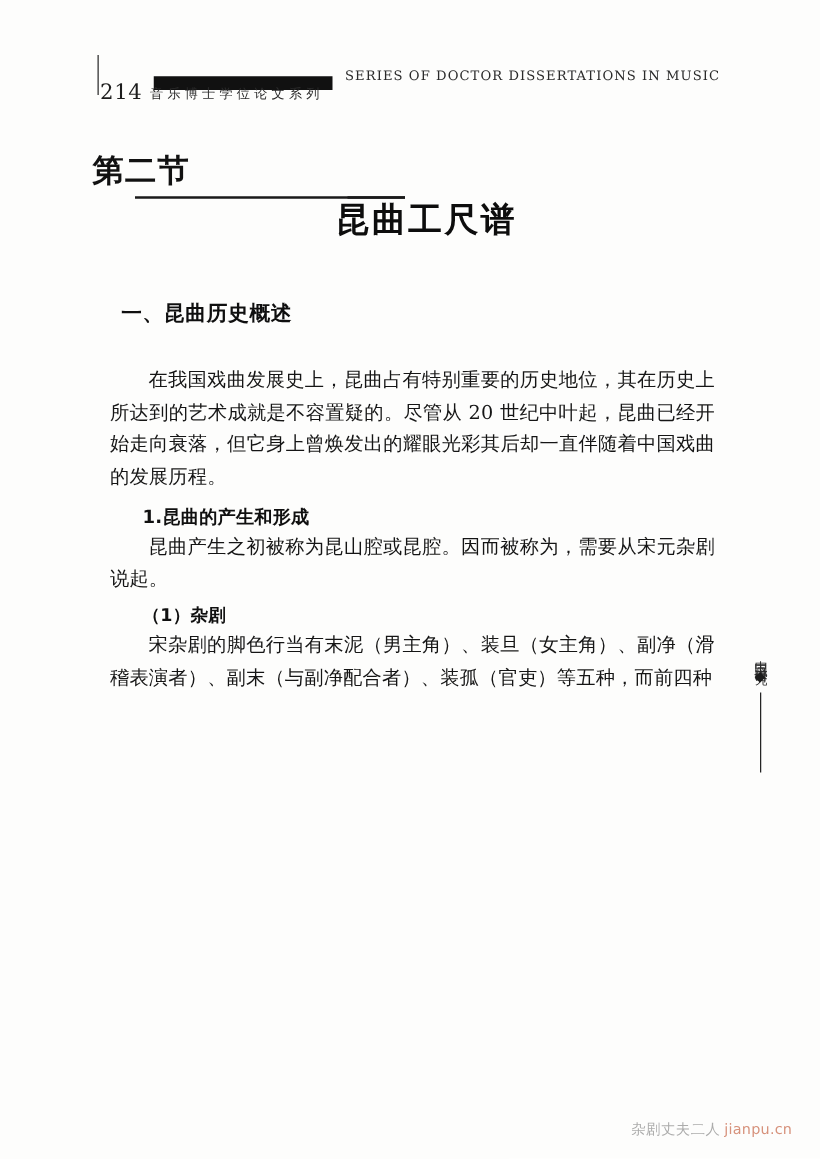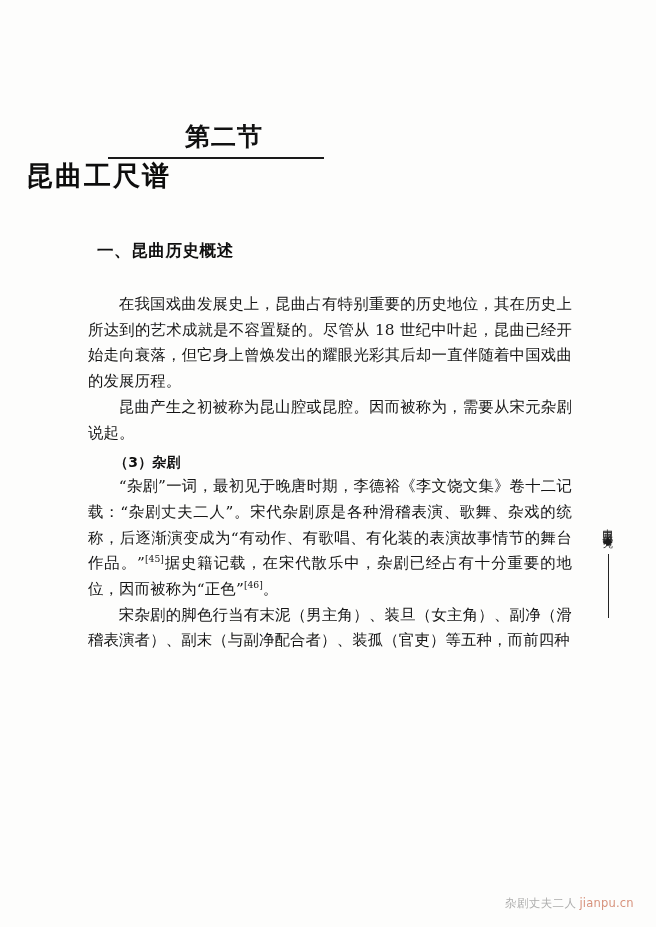--- a/index.html
+++ b/index.html
@@ -87,21 +87,20 @@
     width: 300px;
     height: 40px;
   }
   .section-no {
     font-family: "DejaVu Sans", "Liberation Sans", sans-serif;
     font-weight: 700;
     font-size: 25px;
     letter-spacing: 1px;
     color: #111111;
     line-height: 1;
-    text-align: center;
   }
   .section-rule {
     position: absolute;
     left: 34px;
     top: 33px;
     width: 216px;
     height: 2px;
     background: #1a1a1a;
   }
   .section-rule::after {
@@ -112,20 +111,21 @@
     width: 46px;
     height: 2px;
     background: #1a1a1a;
   }
 
   .chapter-title {
     position: absolute;
     left: 0;
     right: 0;
     top: 158px;
+    text-align: center;
     padding-left: 14px;
     font-family: "DejaVu Serif", "Liberation Serif", serif;
     font-weight: 700;
     font-size: 27px;
     letter-spacing: 2px;
     color: #0d0d0d;
     margin-left: 12px;
   }
 
   
@@ -237,40 +237,47 @@
     letter-spacing: 0.2px;
     margin-left: 3px;
     text-align: right;
   }
 </style>
 </head>
 <body>
 
 <div class="page">
 
+  <div class="running-head">
+    <div class="rh-rule"></div>
+    <div class="rh-bar"></div>
+    <div class="rh-folio">214</div>
+    <div class="rh-cn">音乐博士学位论文系列</div>
+    <div class="rh-en">SERIES OF DOCTOR DISSERTATIONS IN MUSIC</div>
+  </div>
 
   <div class="section-opener">
     <div class="section-no">第二节</div>
     <div class="section-rule"></div>
   </div>
 
   <div class="chapter-title">昆曲工尺谱</div>
 
   <div class="h-lvl1">一、昆曲历史概述</div>
 
   <div class="body-col">
 
-    <p class="para">在我国戏曲发展史上，昆曲占有特别重要的历史地位，其在历史上所达到的艺术成就是不容置疑的。尽管从 18 世纪中叶起，昆曲已经开始走向衰落，但它身上曾焕发出的耀眼光彩其后却一直伴随着中国戏曲的发展历程。</p>
-
+    <p class="para">在我国戏曲发展史上，昆曲占有特别重要的历史地位，其在历史上所达到的艺术成就是不容置疑的。尽管从 20 世纪中叶起，昆曲已经开始走向衰落，但它身上曾焕发出的耀眼光彩其后却一直伴随着中国戏曲的发展历程。</p>
+
+    <div class="h-lvl2">1.昆曲的产生和形成</div>
 
     <p class="para blk">昆曲产生之初被称为昆山腔或昆腔。因而被称为，需要从宋元杂剧说起。</p>
 
-    <div class="h-lvl3">（3）杂剧</div>
-
-    <p class="para blk"><span>“杂剧”一词，最初见于晚唐时期，李德裕《李文饶文集》卷十二记载：“杂剧丈夫二人”。宋代杂剧原是各种滑稽表演、歌舞、杂戏的统称，后逐渐演变成为“有动作、有歌唱、有化装的表演故事情节的舞台作品。”</span><sup class="fn">[45]</sup><span>据史籍记载，在宋代散乐中，杂剧已经占有十分重要的地位，因而被称为“正色”</span><sup class="fn">[46]</sup><span>。</span></p>
+    <div class="h-lvl3">（1）杂剧</div>
+
 
 
     <p class="para">宋杂剧的脚色行当有末泥（男主角）、装旦（女主角）、副净（滑稽表演者）、副末（与副净配合者）、装孤（官吏）等五种，而前四种</p>
 
   </div>
 
   <div class="side-marginal">
     <div class="side-text">中国工尺谱研究</div>
     <div class="side-diamond"></div>
     <div class="side-rule"></div>

